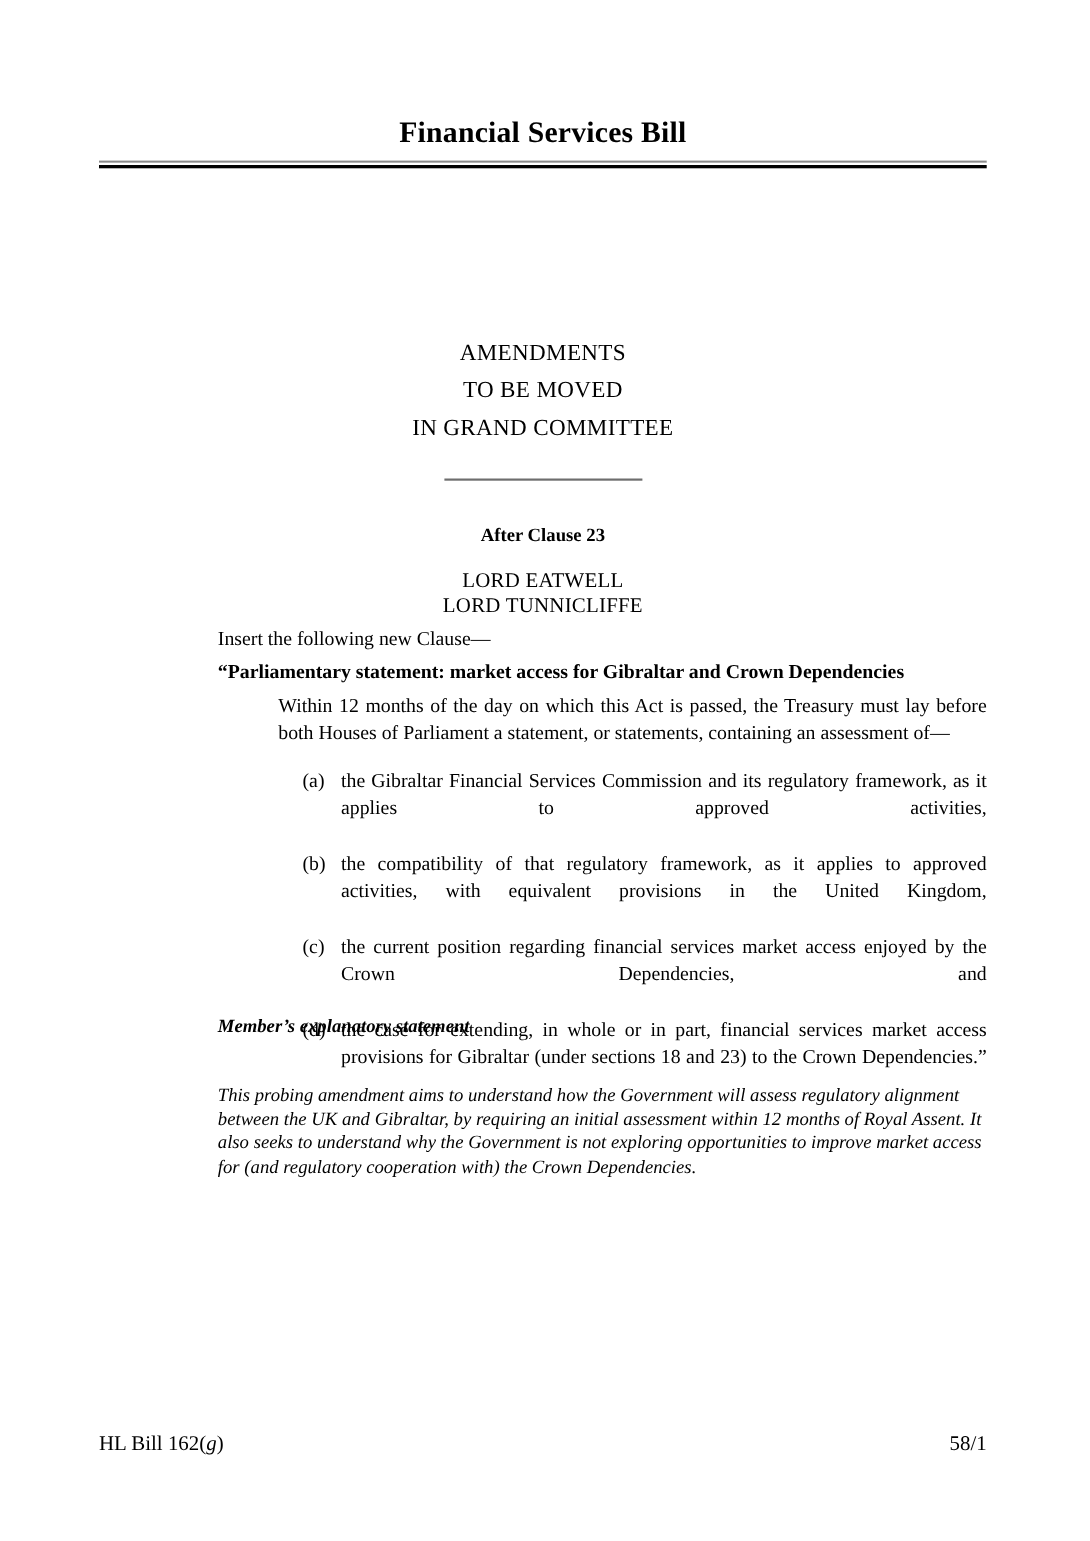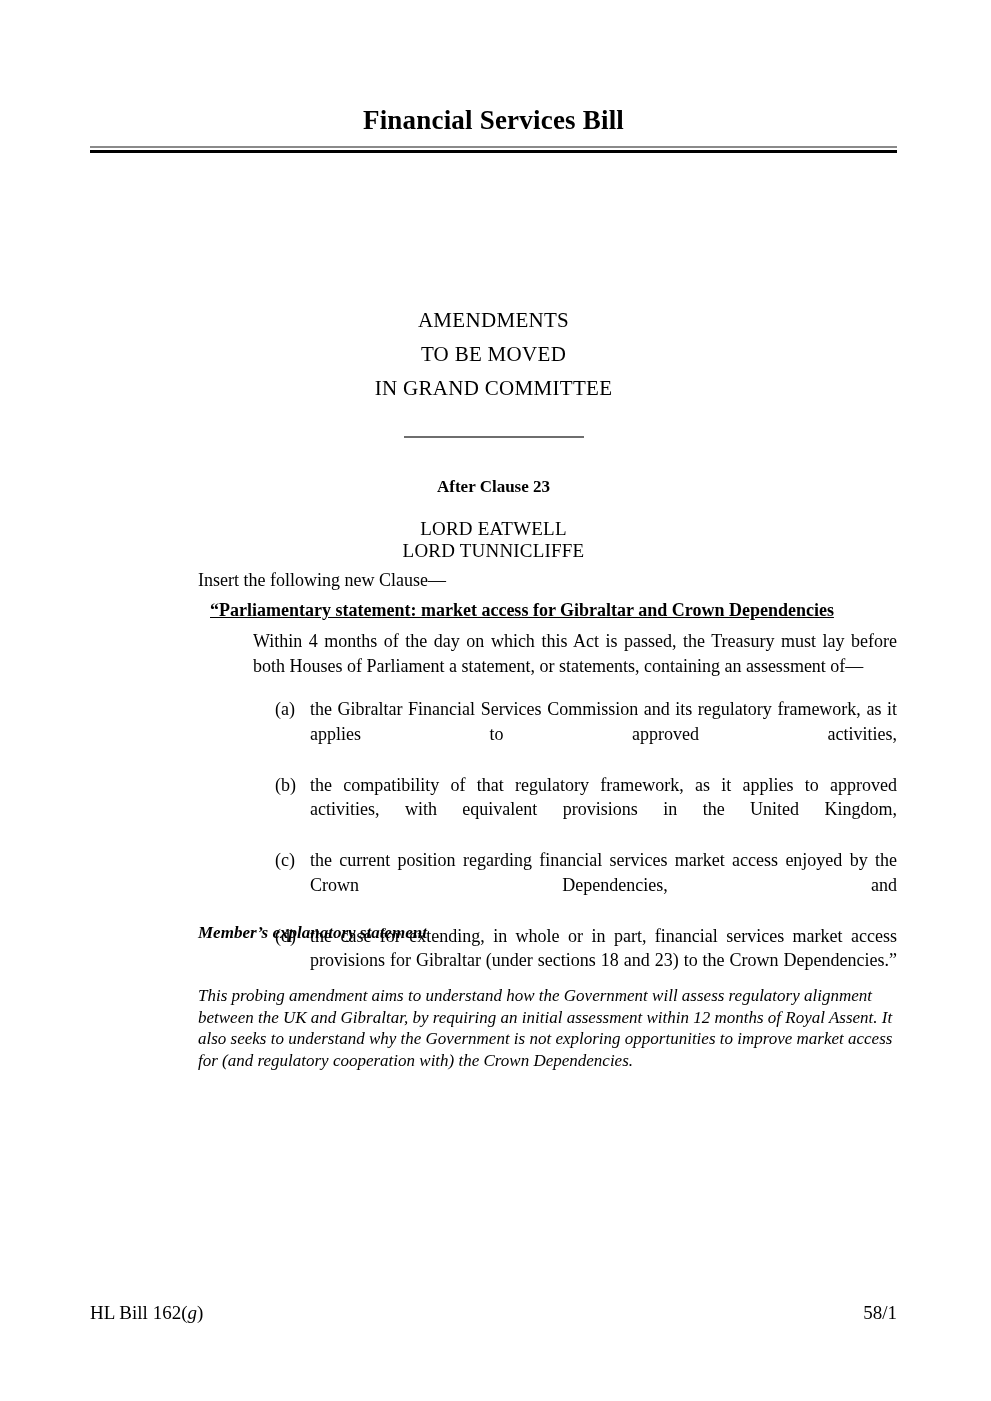--- a/index.html
+++ b/index.html
@@ -112,26 +112,25 @@
     top: 568px;
     left: 198px;
     width: 699px;
     font-size: 18px;
     line-height: 24px;
   }
 
   .quoted-heading {
     position: absolute;
     top: 598px;
-    left: 210px;
+    left: 198px;
     width: 699px;
     font-size: 18px;
     font-weight: bold;
     line-height: 24px;
-    text-decoration: underline;
   }
 
   .body-para {
     position: absolute;
     top: 629px;
     left: 253px;
     width: 644px;
     font-size: 18px;
     line-height: 24.5px;
     text-align: justify;
@@ -237,21 +236,21 @@
 
   <div class="sponsors">
     <div class="sponsor">LORD EATWELL</div>
     <div class="sponsor">LORD TUNNICLIFFE</div>
   </div>
 
   <div class="insert-line">Insert the following new Clause—</div>
 
   <div class="quoted-heading">“Parliamentary statement: market access for Gibraltar and Crown Dependencies</div>
 
-  <div class="body-para">Within 4 months of the day on which this Act is passed, the Treasury must lay before both Houses of Parliament a statement, or statements, containing an assessment of—</div>
+  <div class="body-para">Within 12 months of the day on which this Act is passed, the Treasury must lay before both Houses of Parliament a statement, or statements, containing an assessment of—</div>
 
   <div class="sub-list">
     <div class="sub-item">
       <span class="marker">(a)</span>
       <span class="sub-text">the Gibraltar Financial Services Commission and its regulatory framework, as it applies to approved activities,</span>
     </div>
     <div class="sub-item">
       <span class="marker">(b)</span>
       <span class="sub-text">the compatibility of that regulatory framework, as it applies to approved activities, with equivalent provisions in the United Kingdom,</span>
     </div>

